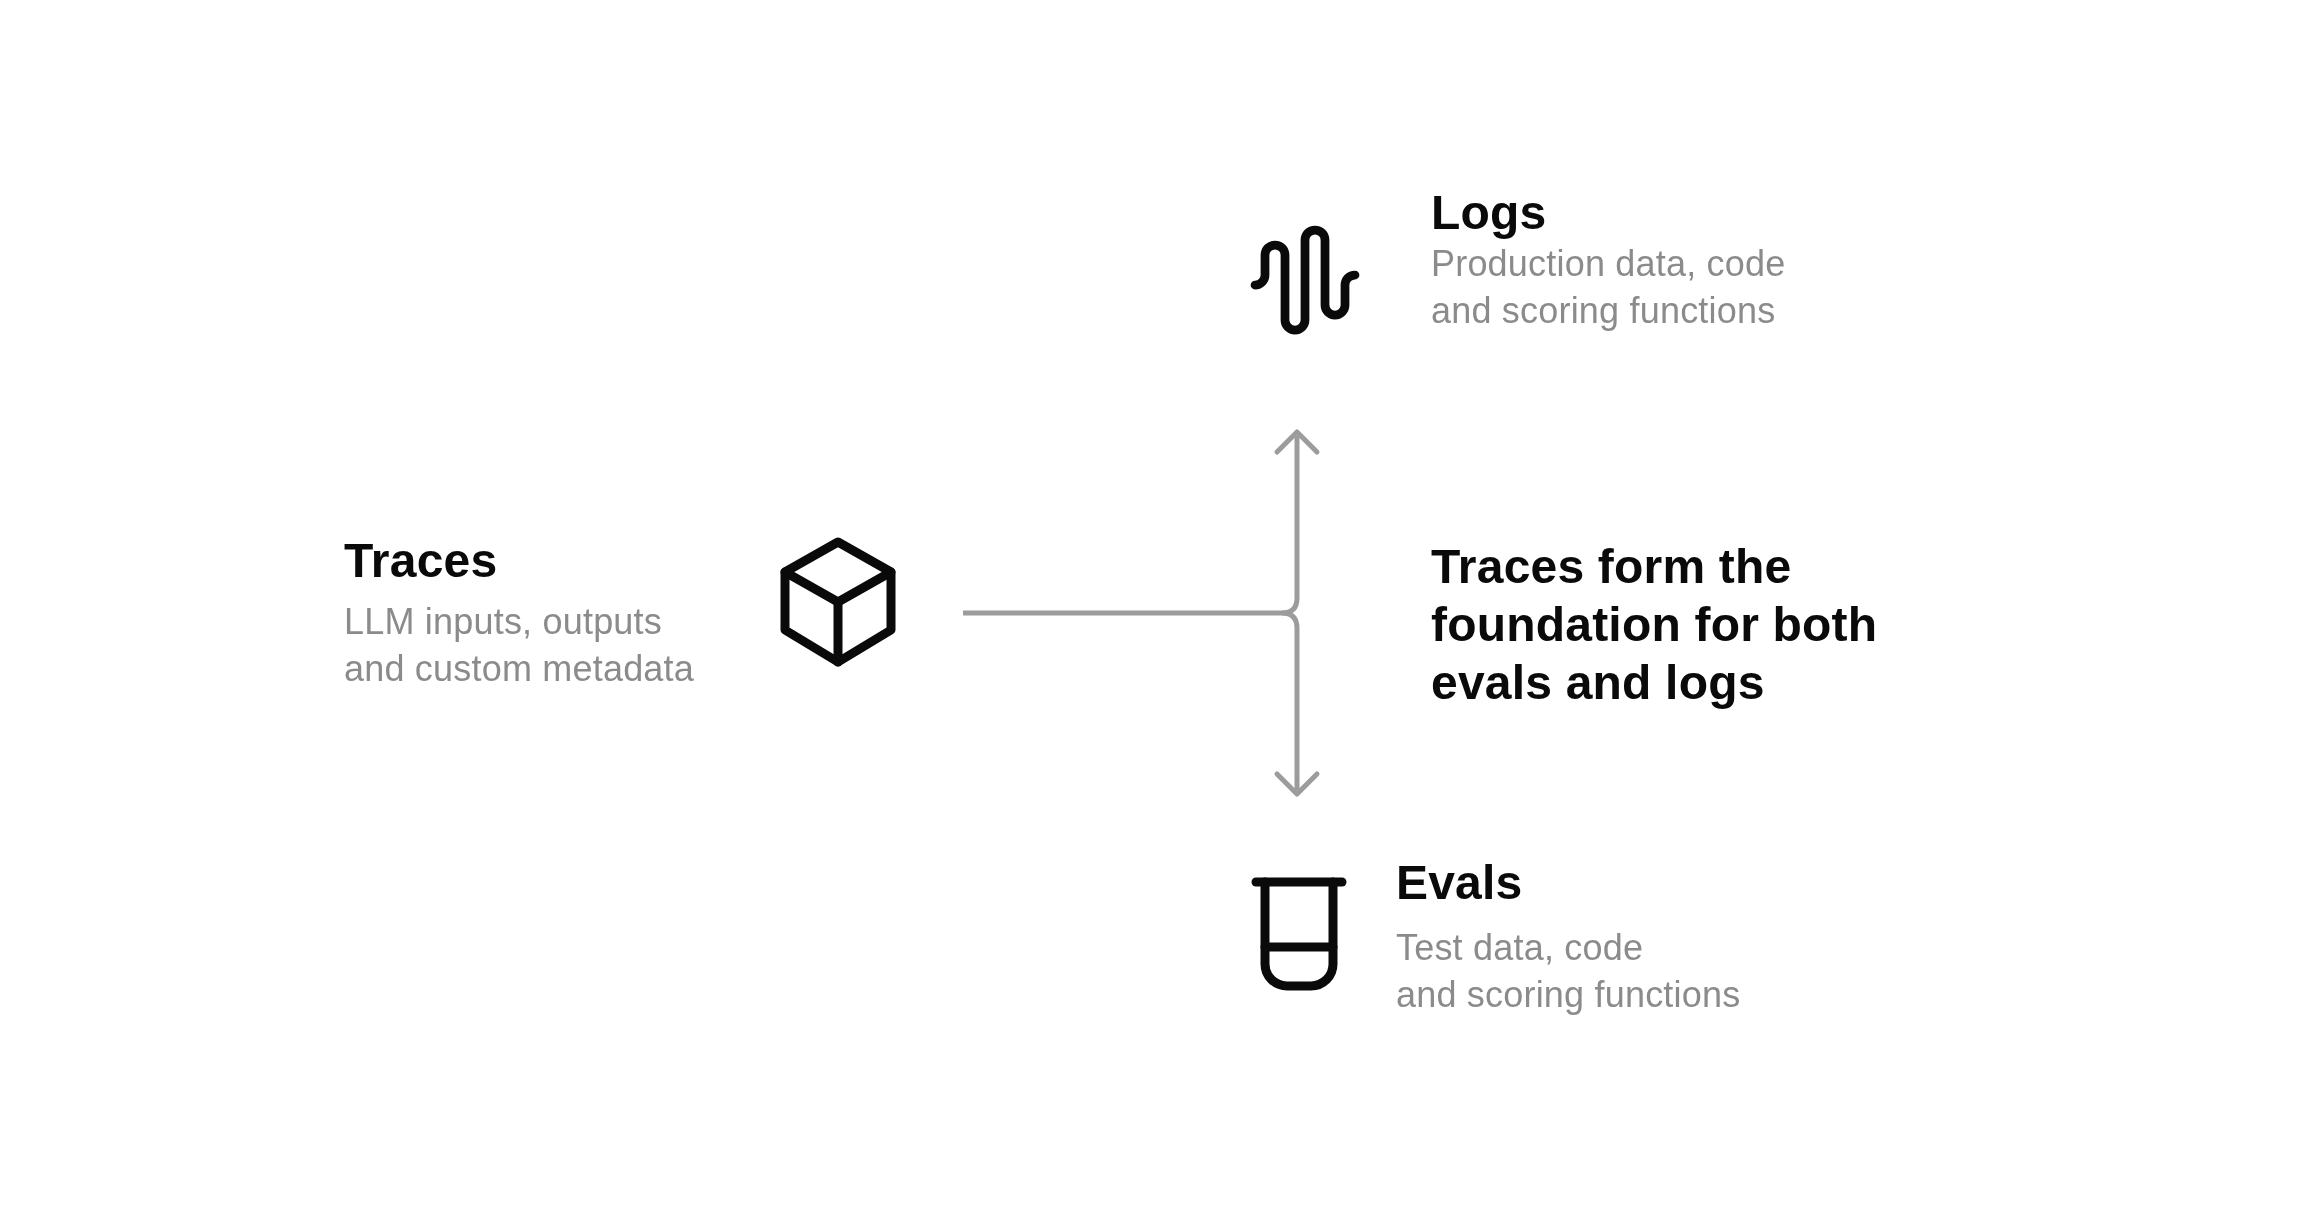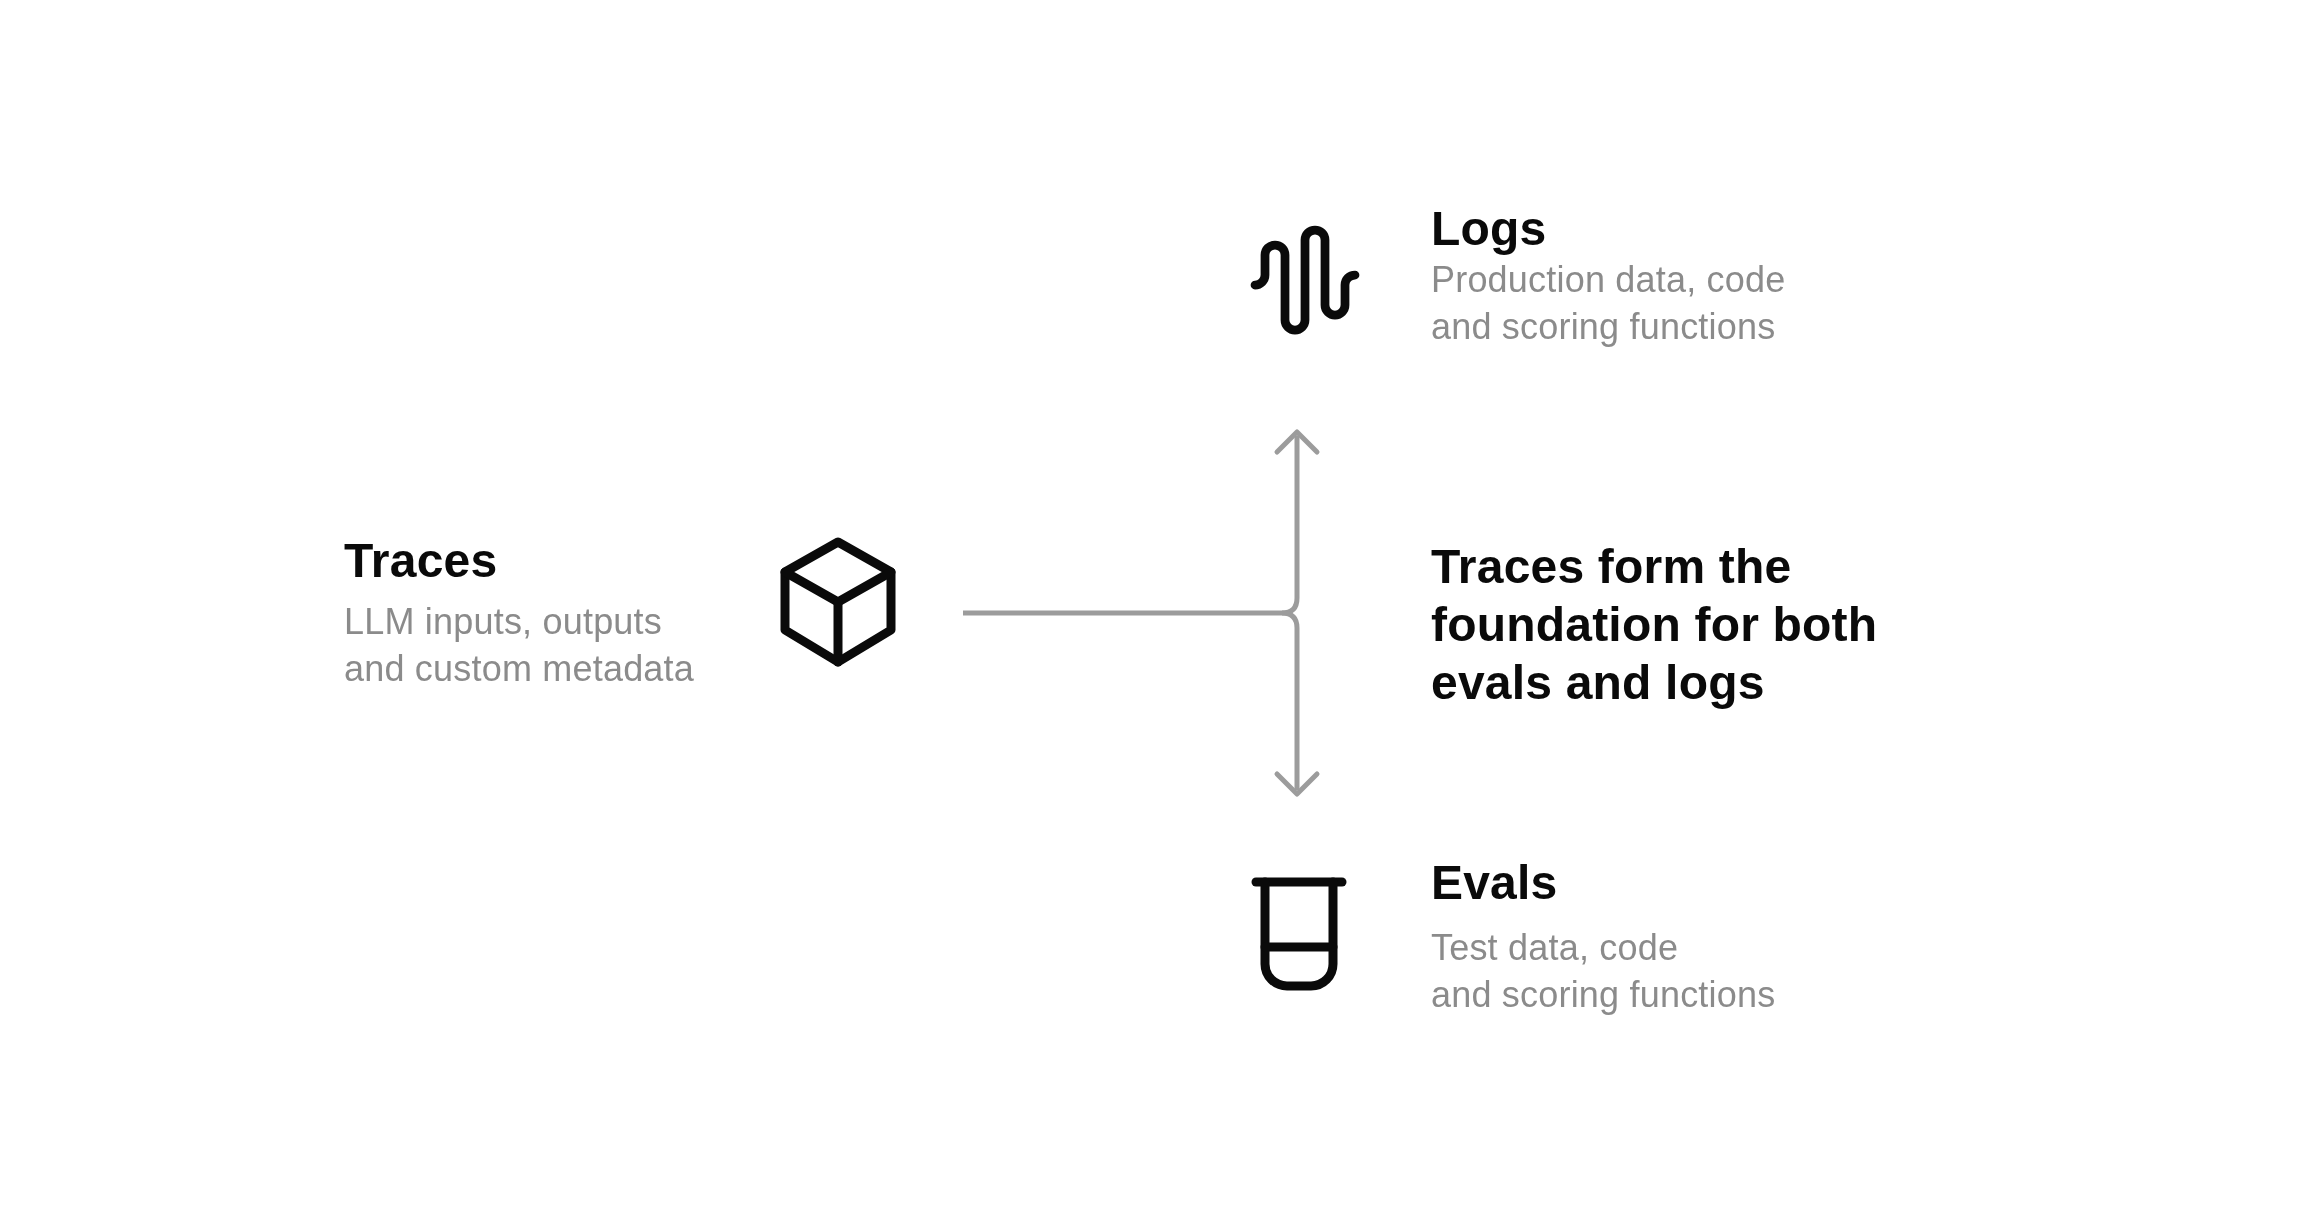--- a/index.html
+++ b/index.html
@@ -72,41 +72,41 @@
     <g>
       <path d="M357 380 V218 Q357 203 342 203" stroke-linecap="butt"></path>
       <path d="M337 364 L357 384 L377 364" stroke-linecap="round" stroke-linejoin="round"></path>
     </g>
   </svg>
 
   <svg class="abs" style="left:1243px; top:220px;" width="124" height="120" viewBox="0 0 24 24" fill="none" stroke="#0a0a0a" stroke-width="1.75" stroke-linecap="round" stroke-linejoin="round">
     <path d="M2 13a2 2 0 0 0 2-2V7a2 2 0 0 1 4 0v13a2 2 0 0 0 4 0V4a2 2 0 0 1 4 0v13a2 2 0 0 0 4 0v-4a2 2 0 0 1 2-2"></path>
   </svg>
 
-  <div class="abs" style="left:1431px; top:202px;">
+  <div class="abs" style="left:1431px; top:186px;">
     <div class="node-title">Logs</div>
     <div class="node-desc" style="">
       <span>Production data, code</span><br>
       <span>and scoring functions</span>
     </div>
   </div>
 
   <div class="abs annotation-text" style="left:1431px; top:526px;margin-top:12px;">
     <span>Traces form the</span><br>
     <span>foundation for both</span><br>
     <span>evals and logs</span>
   </div>
 
   <svg class="abs" style="left:1251px; top:875px;" width="96" height="118" viewBox="0 0 96 118" fill="none" stroke="#0a0a0a" stroke-width="9" stroke-linecap="round" stroke-linejoin="round">
     <path d="M5 7 H91"></path>
     <path d="M14 7 V89 a22 22 0 0 0 22 22 h24 a22 22 0 0 0 22-22 V7"></path>
     <path d="M14 72 H82"></path>
   </svg>
 
-  <div class="abs" style="left:1431px; top:856px;">
+  <div class="abs" style="left:1396px; top:856px;">
     <div class="node-title">Evals</div>
     <div class="node-desc" style="margin-top:14px;">
       <span>Test data, code</span><br>
       <span>and scoring functions</span>
     </div>
   </div>
 
 </div>
 
 </body></html>

